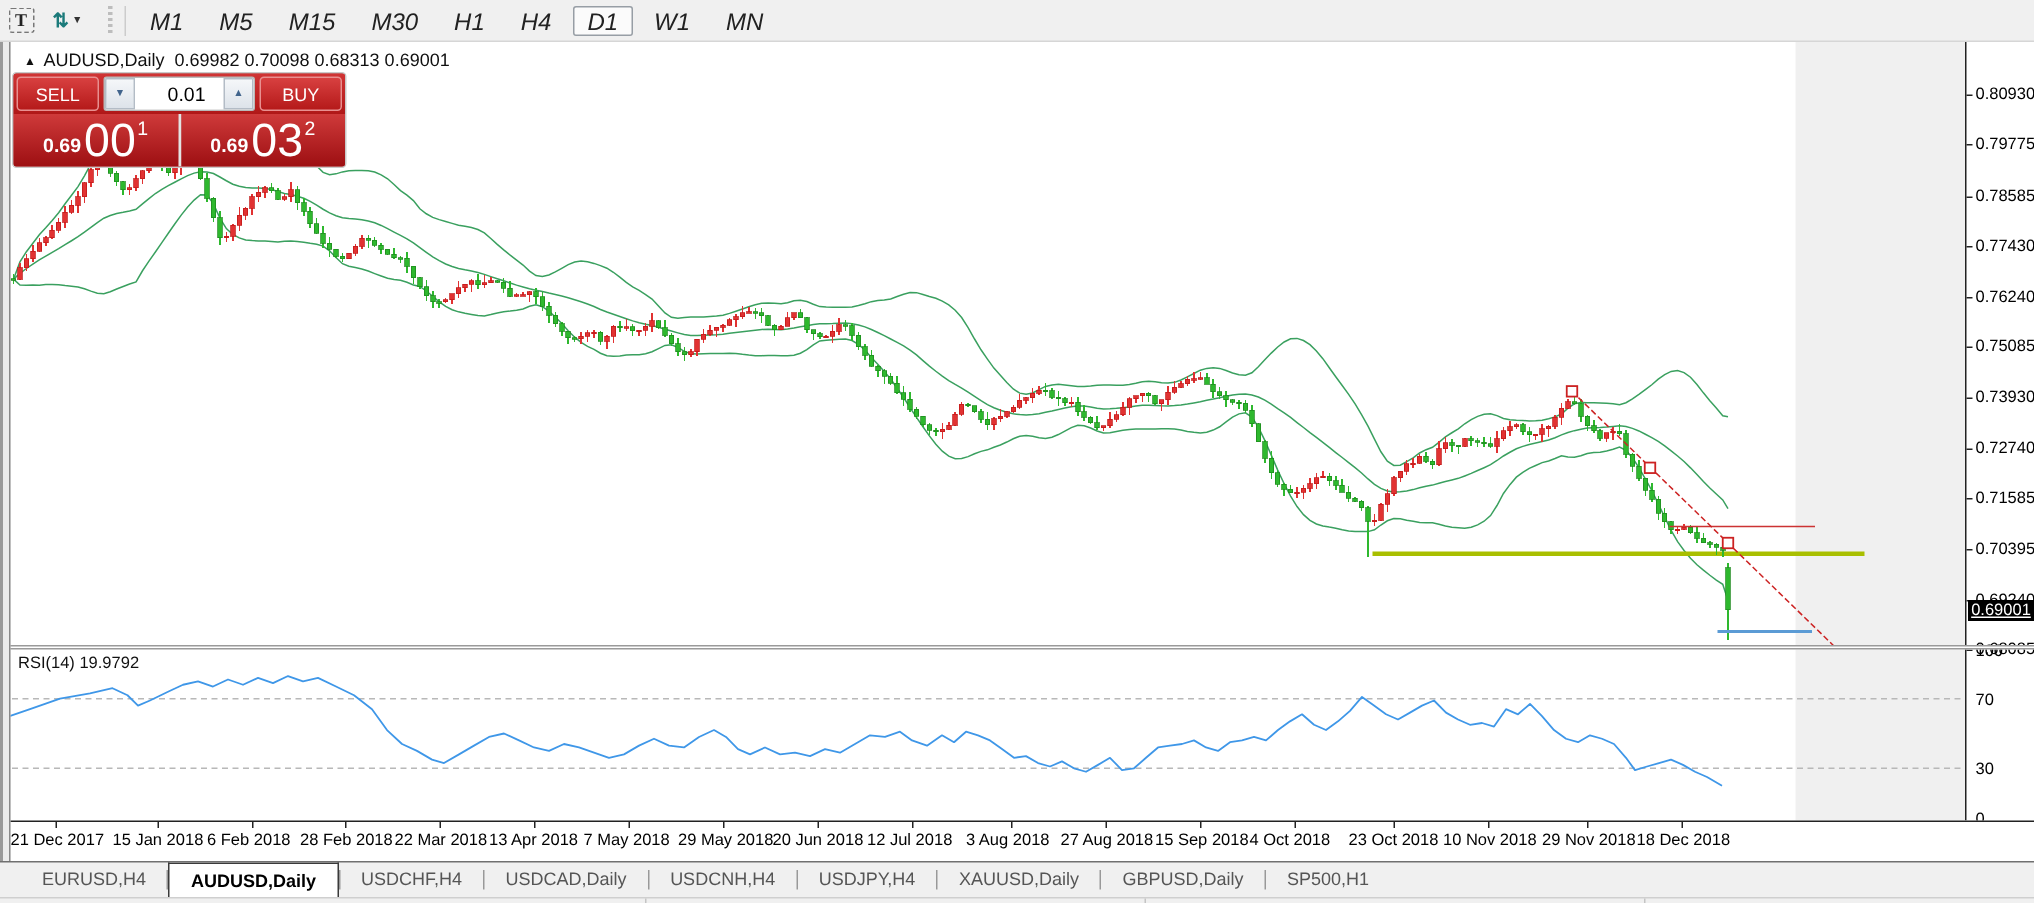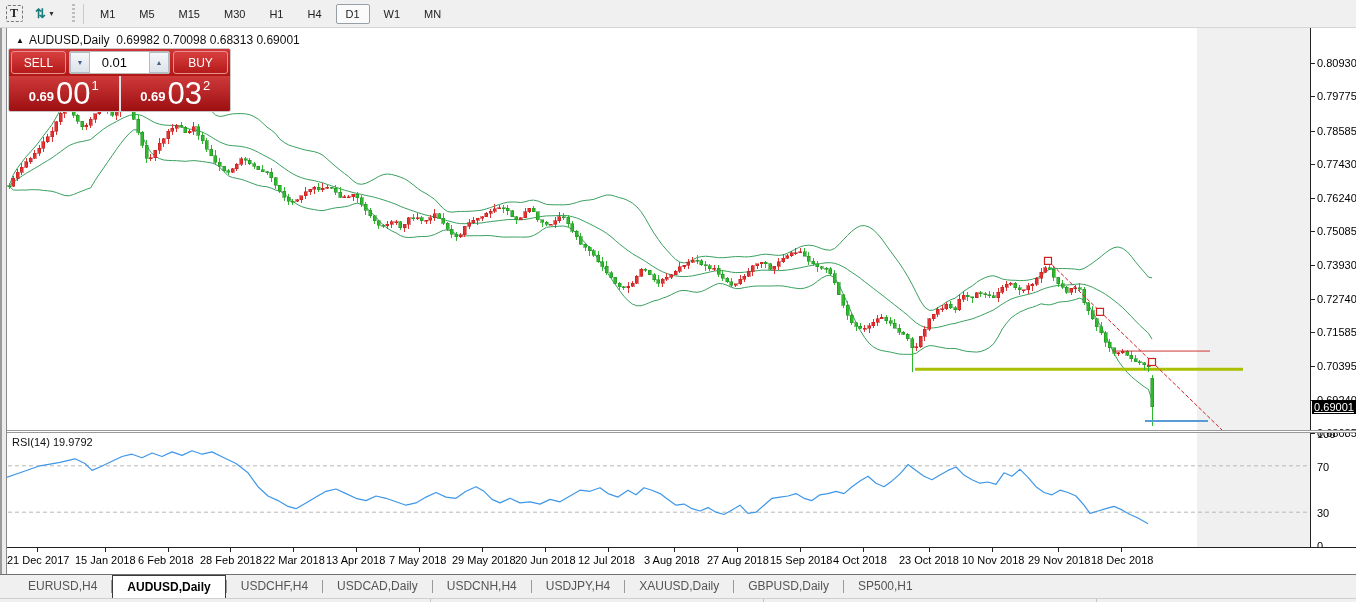--- a/index.html
+++ b/index.html
@@ -15,21 +15,21 @@
   .t-box { width:17px; height:17px; border:1px dashed #777; border-radius:2px;
     font-family:"Liberation Serif", serif; font-size:12px; font-weight:bold;
     display:flex; align-items:center; justify-content:center; color:#222; }
   .arrows-glyph { font-size:13px; color:#1b7a7a; font-weight:bold; }
   .caret { font-size:7px; color:#333; margin-left:2px; }
   .grip { width:6px; height:20px; margin:0 4px 0 10px;
     background:repeating-linear-gradient(180deg,#bdbdbd 0 2px,#f0f0f0 2px 4px);
     width:3px; }
   .tbar-sep { width:1px; height:20px; background:#cccccc; margin:0 4px; }
   .tf-btn { height:20px; padding:2px 9px; margin:0 2px; border:1px solid transparent;
-    border-radius:2px; background:transparent; font-size:11px; color:#222; cursor:default; }
+    border-radius:2px; background:transparent; font-size:16px; color:#222; cursor:default;font-style:italic; }
   .tf-btn.active { background:#fbfbfb; border:1px solid #979ea5; }
 
   
   .chart-area { position:absolute; left:0; top:28px; width:1197px; height:546px; background:#fff; }
   .left-edge { position:absolute; left:0; top:0; width:7px; height:546px;
     background:#ececec; border-left:2px solid #9a9a9a; border-right:1px solid #8a8a8a; z-index:6; }
   .chart-title { position:absolute; left:16px; top:5px; z-index:5; font-size:12px; color:#101010; }
   .chart-title .tri { font-size:8px; margin-right:5px; position:relative; top:-1px; }
 
   #svg-main { position:absolute; left:0; top:0; width:1310px; height:404px; z-index:1; }
@@ -57,21 +57,21 @@
     background:#b71c1c; border:1px solid #c9c9c9; border-radius:3px; overflow:hidden;
     display:flex; flex-direction:column; }
   .tp-row1 { display:flex; height:27px; background:linear-gradient(#d03434,#b01818); }
   .tp-btn { flex:0 0 55px; margin:2px; border:1px solid #e89090; border-radius:3px;
     background:linear-gradient(#d84040,#b51a1a); color:#fff; font-size:12px; cursor:default; }
   .vol-wrap { flex:1; display:flex; margin:2px 1px; background:#fff; border:1px solid #b9b9b9;
     border-radius:2px; overflow:hidden; }
   .spin { width:20px; background:linear-gradient(#f5f7f9,#dde3ea); border:1px solid #b3bcc6;
     color:#41648c; font-size:7px; cursor:default; }
   .vol-input { flex:1; border:none; outline:none; text-align:right; font-size:13px;
-    padding-right:22px; font-family:"Liberation Sans", sans-serif; color:#000; width:50px; }
+    padding-right:12px; font-family:"Liberation Sans", sans-serif; color:#000; width:50px; }
   .tp-row2 { display:flex; flex:1; }
   .tp-price { flex:1; display:flex; align-items:flex-end; justify-content:center;
     background:linear-gradient(#cf3a3a,#9d0f12); color:#fff; padding-bottom:2px; }
   .tp-price.sell { border-right:2px solid #e3e3e3; }
   .tp-prefix { font-size:13px; font-weight:bold; margin:0 2px 5px 0; }
   .tp-big { font-size:31px; font-weight:normal; line-height:30px; }
   .tp-sup { font-size:13px; margin:0 0 16px 1px; }
 
   
   .tab-bar { position:absolute; left:0; top:574px; width:1356px; height:28px;

